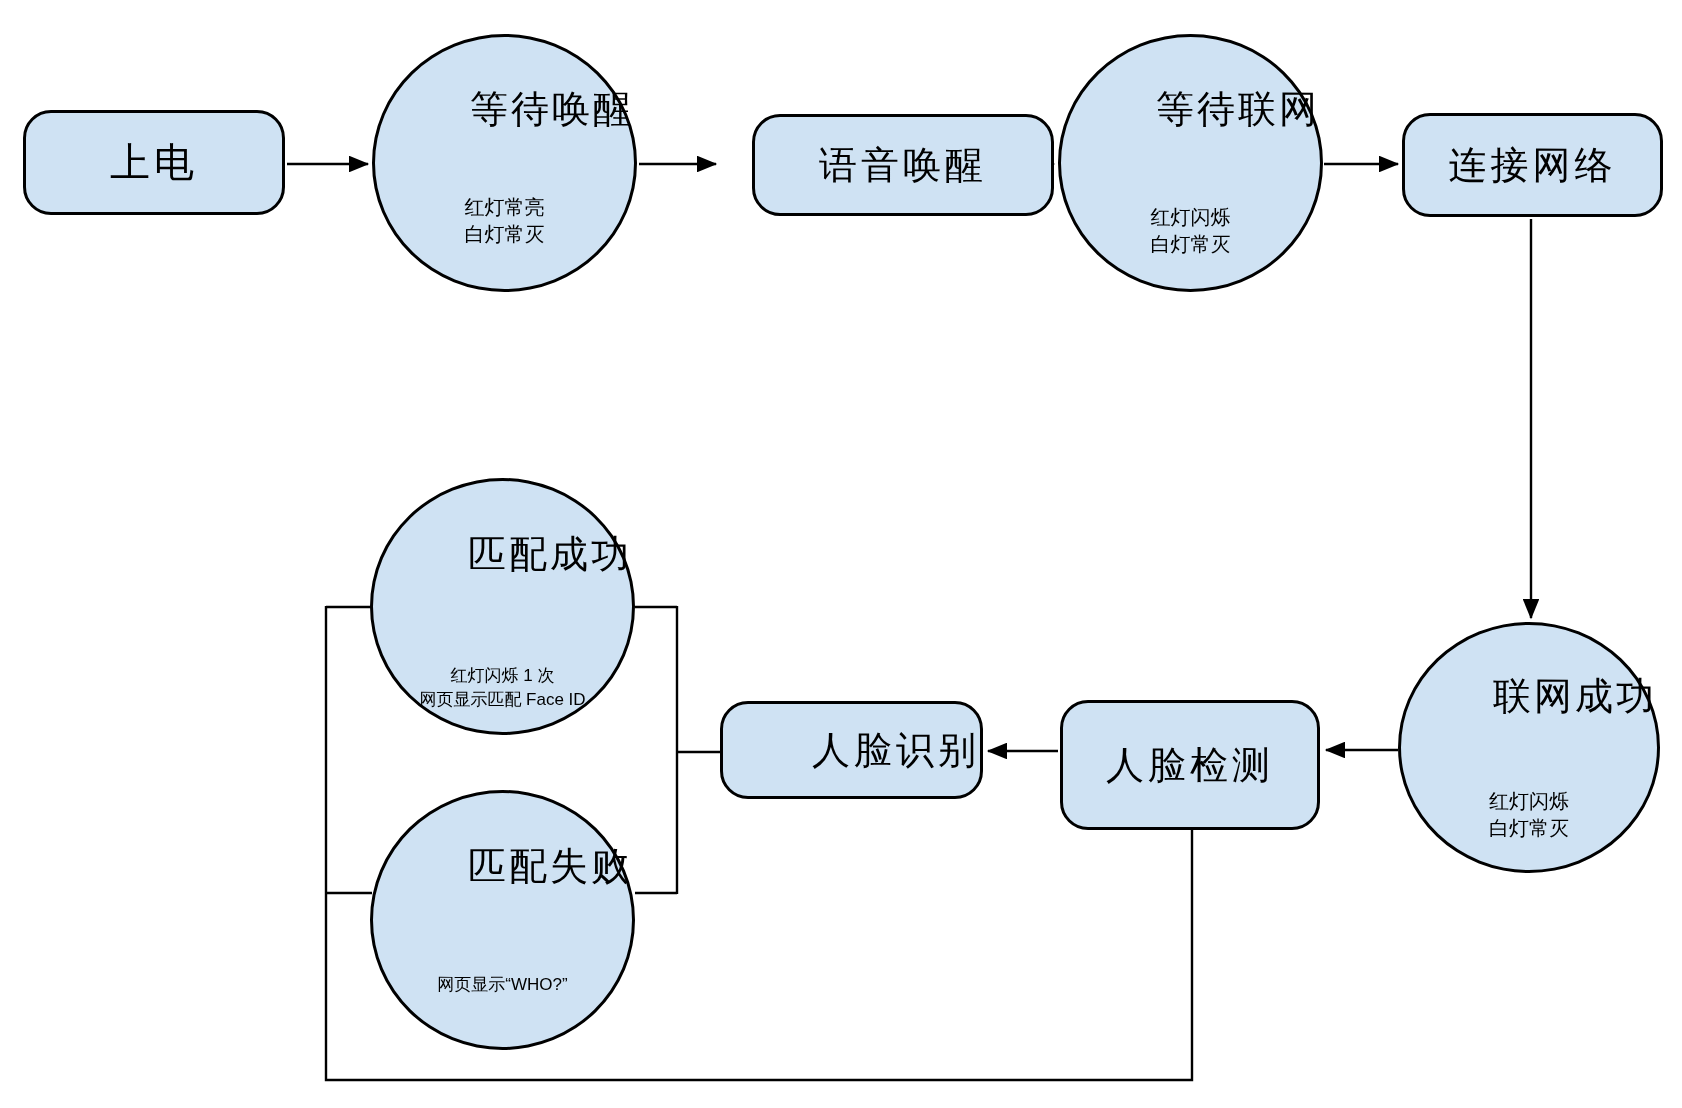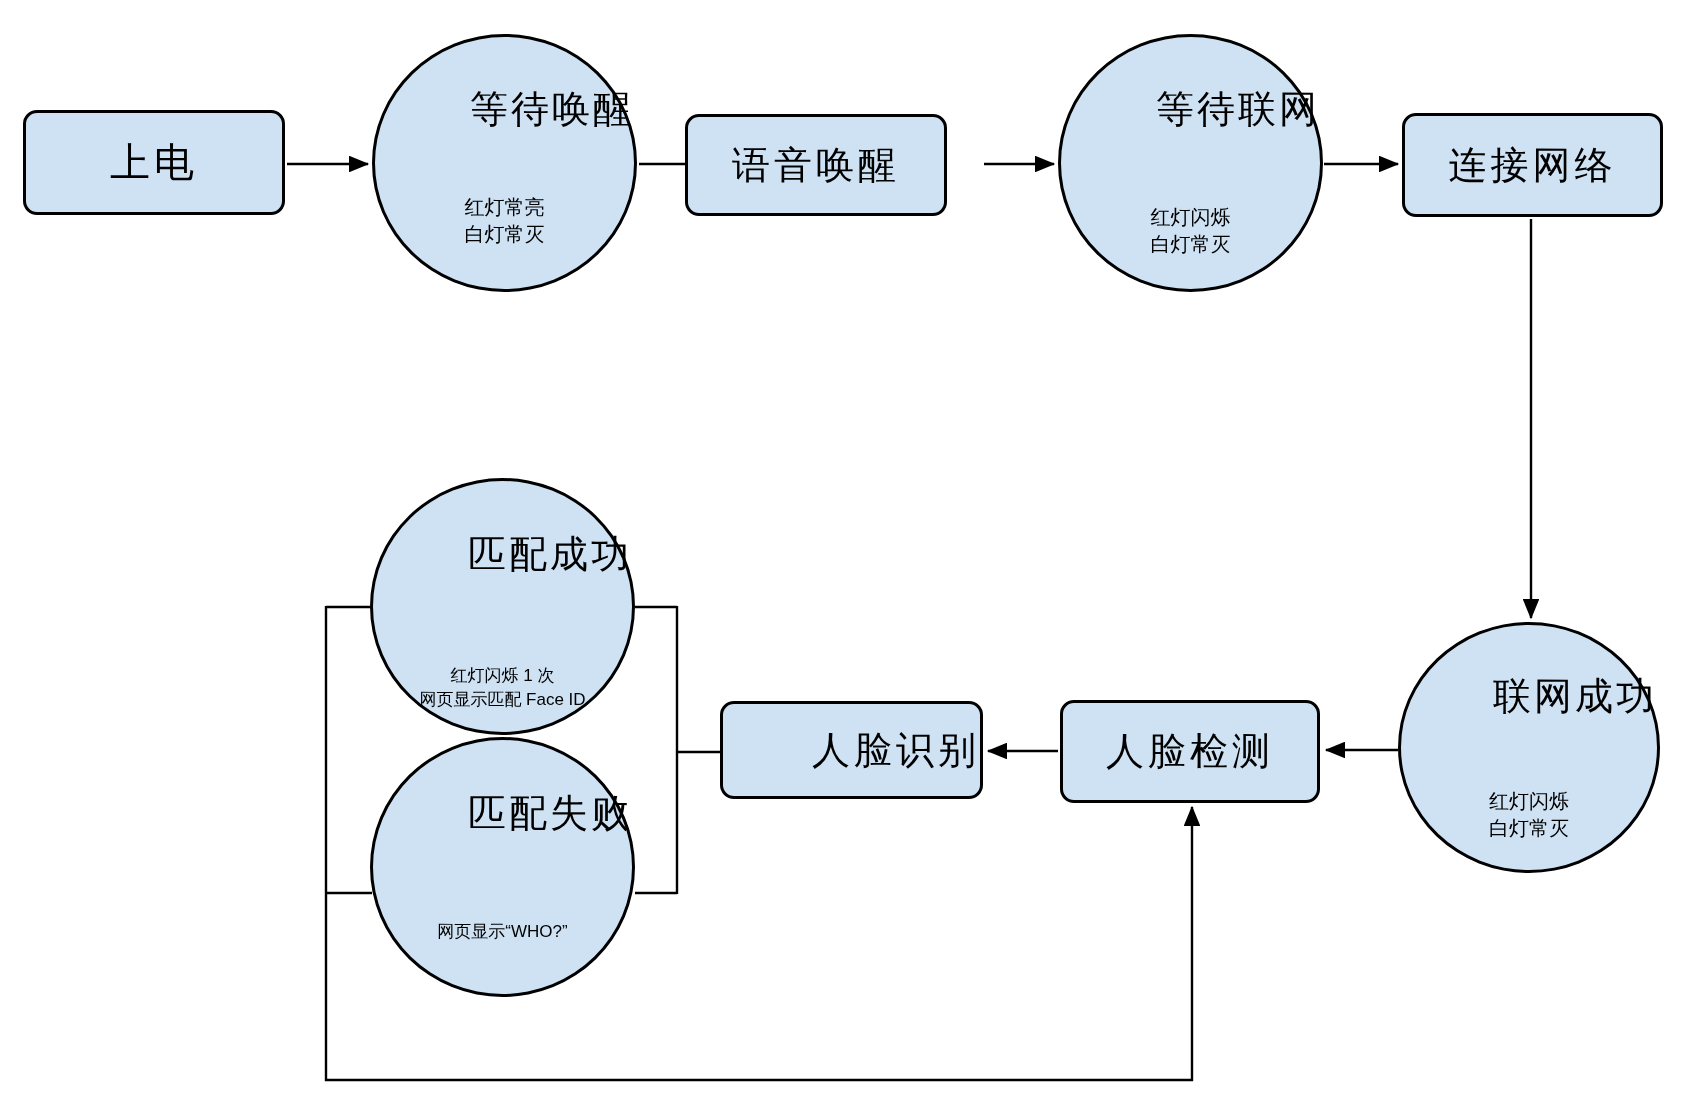--- a/index.html
+++ b/index.html
@@ -22,21 +22,21 @@
     height: 1108px;
   }
   .node {
     position: absolute;
     box-sizing: border-box;
     background: var(--node-fill, #cfe2f3);
     border: 3px solid var(--node-border, #000000);
     color: #000000;
   }
   .rect-node {
-    border-radius: 14px;
+    border-radius: 28px;
     display: flex;
     align-items: center;
     justify-content: center;
   }
   .rect-node .label {
     font-size: 38px;
     letter-spacing: 4px;
     white-space: nowrap;
   }
   .rect-node.big .label { font-size: 40px; }
@@ -98,21 +98,21 @@
   </div>
 
   <div class="node circle-node" style="left:372px; top:34px; width:265px; height:258px;">
     <div class="title" style="top:47px;">等待唤醒</div>
     <div class="sub" style="top:157px;">
       <div>红灯常亮</div>
       <div>白灯常灭</div>
     </div>
   </div>
 
-  <div class="node rect-node" style="left:685px; top:114px; width:262px; height:102px;">
+  <div class="node rect-node" style="left:752px; top:114px; width:302px; height:102px;">
     <span class="label">语音唤醒</span>
   </div>
 
   <div class="node circle-node" style="left:1058px; top:34px; width:265px; height:258px;">
     <div class="title" style="top:47px;">等待联网</div>
     <div class="sub" style="top:167px;">
       <div>红灯闪烁</div>
       <div>白灯常灭</div>
     </div>
   </div>
@@ -122,36 +122,36 @@
   </div>
 
   <div class="node circle-node" style="left:1398px; top:622px; width:262px; height:251px;">
     <div class="title" style="top:46px;">联网成功</div>
     <div class="sub" style="top:163px;">
       <div>红灯闪烁</div>
       <div>白灯常灭</div>
     </div>
   </div>
 
-  <div class="node rect-node" style="left:1060px; top:700px; width:260px; height:103px;">
+  <div class="node rect-node" style="left:1060px; top:700px; width:260px; height:130px;">
     <span class="label">人脸检测</span>
   </div>
 
   <div class="node rect-node" style="left:720px; top:701px; width:263px; height:98px;justify-content:flex-end;">
     <span class="label">人脸识别</span>
   </div>
 
   <div class="node circle-node" style="left:370px; top:478px; width:265px; height:257px;">
     <div class="title" style="top:48px;">匹配成功</div>
     <div class="sub small" style="top:183px;">
       <div>红灯闪烁 1 次</div>
       <div>网页显示匹配 Face ID</div>
     </div>
   </div>
 
-  <div class="node circle-node" style="left:370px; top:737px; width:265px; height:260px;text-decoration:underline;">
+  <div class="node circle-node" style="left:370px; top:790px; width:265px; height:260px;text-decoration:underline;">
     <div class="title" style="top:48px;">匹配失败</div>
     <div class="sub small" style="top:180px;">
       <div>网页显示“WHO?”</div>
     </div>
   </div>
 
 </div>
 
 </body></html>

